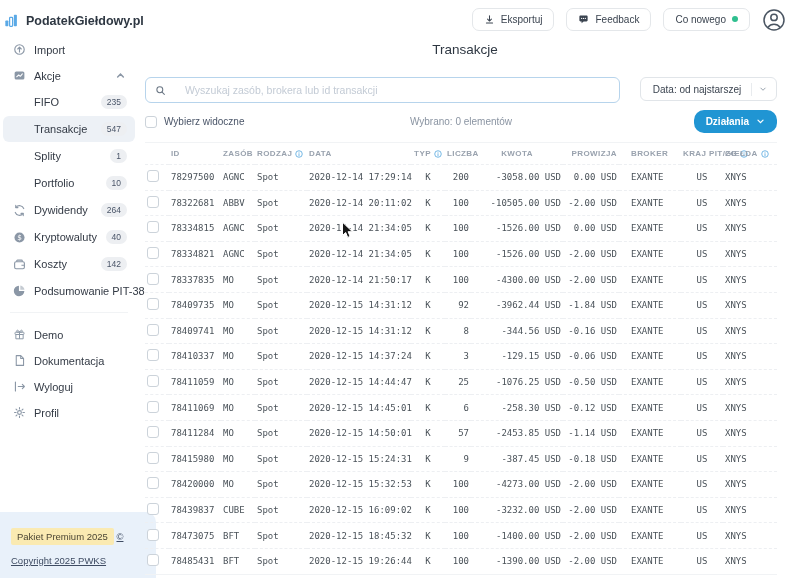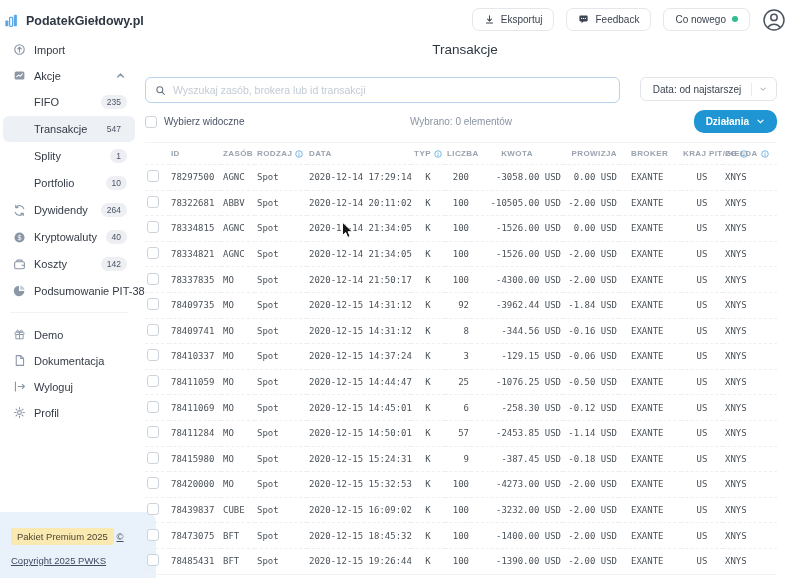--- a/index.html
+++ b/index.html
@@ -35,21 +35,21 @@
   .sb-footer{position:absolute;left:0;bottom:0;width:156px;box-sizing:border-box;
     background:#e9f1fa;border-radius:0 10px 0 0;padding:16px 11px 12px;font-size:9.5px;color:#3f4c63}
   .premium{display:inline-block;background:#faeab2;color:#4c4634;padding:3px 6px;border-radius:2px;font-size:9.5px;margin-bottom:10px}
   .sb-note{line-height:1.55;margin-bottom:11px}
   .sb-copy{text-decoration:underline;color:#3f4c63;cursor:pointer}
 
   
   .main{position:absolute;left:145px;top:36px;width:640px}
   .page-title{text-align:center;font-size:13.5px;font-weight:normal;color:#2e3742;margin:6px 0 20px}
   .controls{display:flex;gap:20px;width:632px}
-  .search-box{flex:1;display:flex;align-items:center;gap:7px;border:1px solid #b7d4ec;border-radius:6px;height:24px;padding:0 9px;background:#fff}
+  .search-box{flex:1;display:flex;align-items:center;gap:19px;border:1px solid #b7d4ec;border-radius:6px;height:24px;padding:0 9px;background:#fff}
   .search-box .icn svg{width:11px;height:11px;color:#6a7684;display:block}
   .search-box input{border:none;outline:none;flex:1;background:transparent;font-size:10.5px;color:#444;font-family:inherit;padding:0}
   .search-box input::placeholder{color:#c3cbd5}
   .sort-select{width:137px;box-sizing:border-box;display:flex;align-items:center;border:1px solid #e1e5e9;
     border-radius:6px;height:24px;background:#fff;font-size:10px;color:#3b4450;cursor:pointer;padding:0 8px}
   .sort-select .sel-label{flex:1;text-align:center;white-space:nowrap}
   .sel-div{width:1px;height:13px;background:#e8ebee;margin:0 6px}
   .sort-select .icn svg{width:10px;height:10px;color:#9aa4af;display:block}
 
   .row2{display:grid;grid-template-columns:1fr auto 1fr;align-items:center;margin-top:7px;width:632px}

